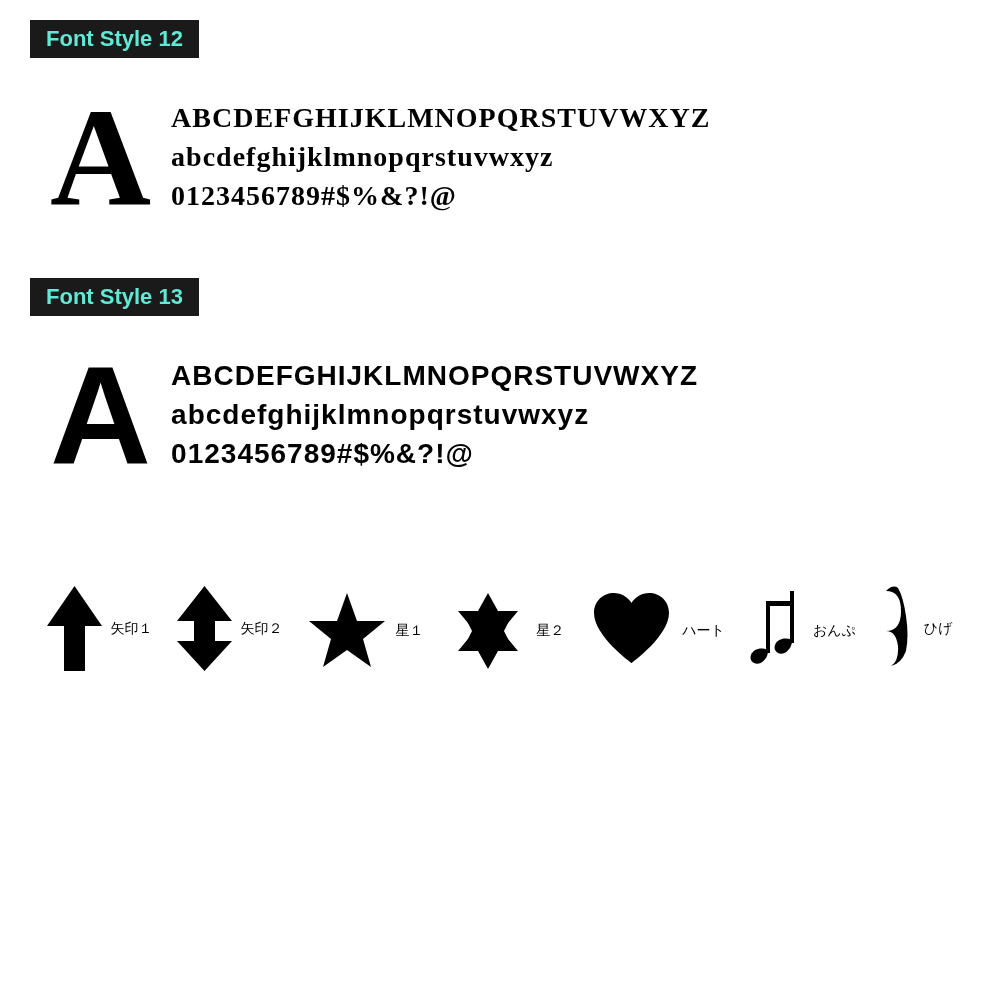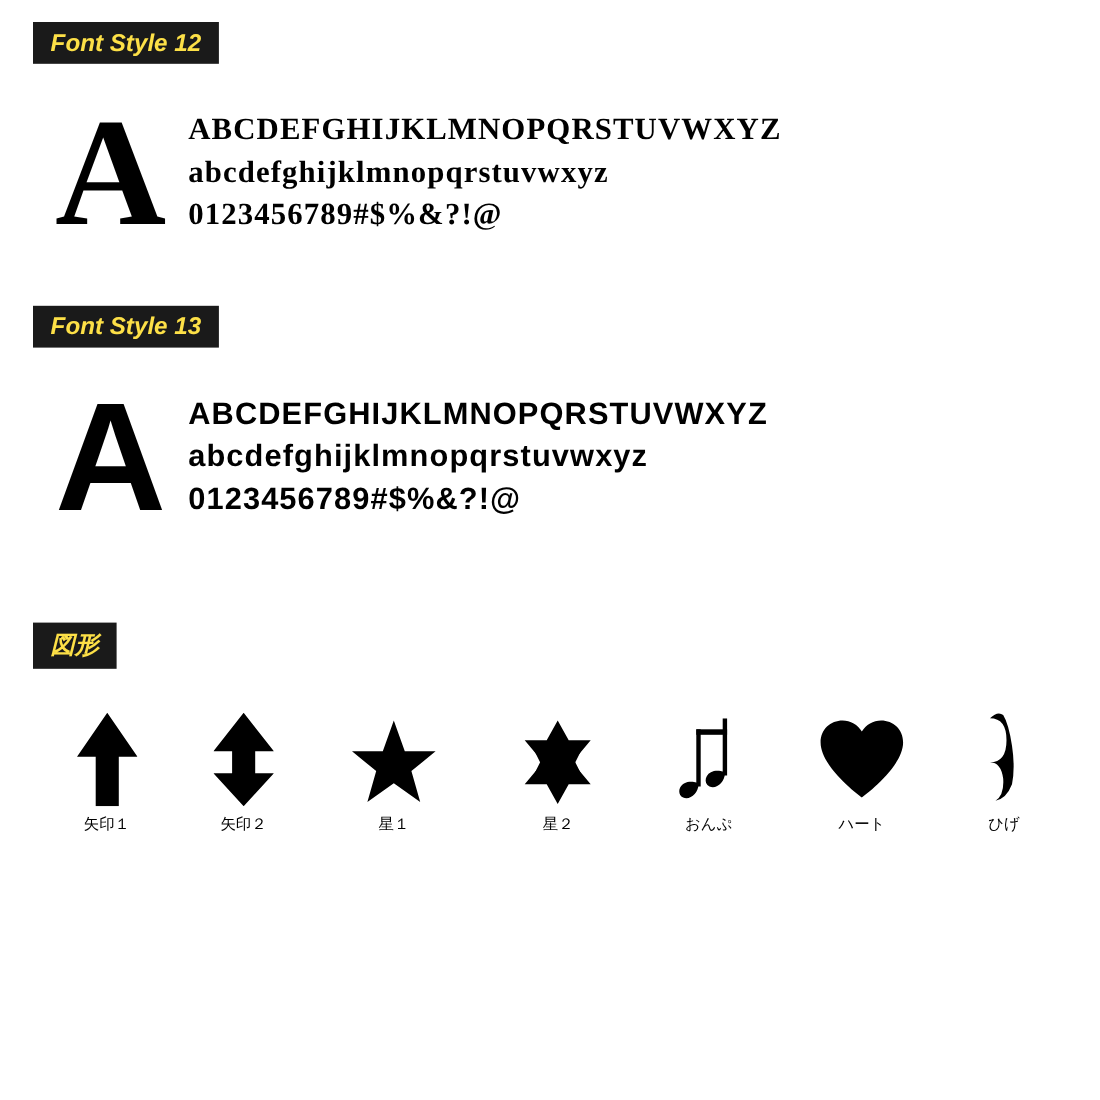--- a/index.html
+++ b/index.html
@@ -13,27 +13,26 @@
 
     .page-container {
       width: 1000px;
       padding: 20px 30px;
     }
 
     
     .section-header {
       display: inline-block;
       background: #1a1a1a;
-      color: #fde047;
+      color: #5eead4;
       font-family: sans-serif;
       font-weight: bold;
       font-size: 22px;
       padding: 6px 16px;
       margin-bottom: 20px;
-      font-style: italic;
     }
 
     
     .font-style-12-section {
       margin-bottom: 40px;
     }
 
     .font-display-12 {
       display: flex;
       align-items: flex-start;
@@ -110,21 +109,21 @@
       display: flex;
       flex-wrap: nowrap;
       justify-content: space-around;
       align-items: flex-end;
       padding: 20px 10px 0 10px;
       gap: 10px;
     }
 
     .shape-item {
       display: flex;
-      flex-direction: column;
+      flex-direction: row;
       align-items: center;
       gap: 8px;
     }
 
     .shape-icon {
       display: flex;
       justify-content: center;
       align-items: center;
     }
 
@@ -166,23 +165,20 @@
       <div class="big-letter-13">A</div>
       <div class="alphabet-lines-13">
         <div class="line">ABCDEFGHIJKLMNOPQRSTUVWXYZ</div>
         <div class="line">abcdefghijklmnopqrstuvwxyz</div>
         <div class="line">0123456789#$%&amp;?!@</div>
       </div>
     </div>
   </div>
 
   <div class="shapes-section">
-    <div>
-      <span class="section-header">図形</span>
-    </div>
     <div class="shapes-grid">
 
       <div class="shape-item">
         <div class="shape-icon">
           <svg width="55" height="85" viewBox="0 0 55 85">
             <polygon points="27.5,0 55,40 38,40 38,85 17,85 17,40 0,40" fill="#000"></polygon>
           </svg>
         </div>
         <span class="shape-label">矢印１</span>
       </div>
@@ -209,46 +205,46 @@
       </div>
 
       <div class="shape-item">
         <div class="shape-icon">
           <svg width="80" height="80" viewBox="0 0 80 80">
             <polygon points="40,2 50,20 70,20 55,38 65,58 40,48 15,58 25,38 10,20 30,20" fill="#000"></polygon>
             <polygon points="40,78 30,60 10,60 25,42 15,22 40,32 65,22 55,42 70,60 50,60" fill="#000"></polygon>
           </svg>
         </div>
         <span class="shape-label">星２</span>
+      </div>
+
+      <div class="shape-item">
+        <div class="shape-icon">
+          <svg width="85" height="80" viewBox="0 0 85 80">
+            <path d="M42.5,72 C42.5,72 5,45 5,22 C5,10 14,2 25,2 C32,2 39,6 42.5,12 C46,6 53,2 60,2 C71,2 80,10 80,22 C80,45 42.5,72 42.5,72 Z" fill="#000"></path>
+          </svg>
+        </div>
+        <span class="shape-label">ハート</span>
       </div>
 
       <div class="shape-item">
         <div class="shape-icon">
           <svg width="55" height="80" viewBox="0 0 55 80">
             <path d="M18,60 C18,68 10,75 4,72 C-2,69 0,60 8,58 C12,57 18,58 18,60 Z" fill="#000"></path>
             <path d="M42,50 C42,58 34,65 28,62 C22,59 24,50 32,48 C36,47 42,48 42,50 Z" fill="#000"></path>
             <rect x="16" y="10" width="4" height="52" fill="#000"></rect>
             <rect x="40" y="0" width="4" height="52" fill="#000"></rect>
             <rect x="16" y="10" width="28" height="5" fill="#000"></rect>
           </svg>
         </div>
         <span class="shape-label">おんぷ</span>
       </div>
 
       <div class="shape-item">
         <div class="shape-icon">
-          <svg width="85" height="80" viewBox="0 0 85 80">
-            <path d="M42.5,72 C42.5,72 5,45 5,22 C5,10 14,2 25,2 C32,2 39,6 42.5,12 C46,6 53,2 60,2 C71,2 80,10 80,22 C80,45 42.5,72 42.5,72 Z" fill="#000"></path>
-          </svg>
-        </div>
-        <span class="shape-label">ハート</span>
-      </div>
-
-      <div class="shape-item">
-        <div class="shape-icon">
           <svg width="35" height="85" viewBox="0 0 35 85">
             <path d="M5,5 Q20,5 20,25 Q20,45 5,45 Q15,45 17,60 Q18,75 10,80 Q20,78 25,65 Q28,50 25,30 Q22,10 17,2 Q12,-2 5,5 Z" fill="#000"></path>
           </svg>
         </div>
         <span class="shape-label">ひげ</span>
       </div>
 
     </div>
   </div>
 

